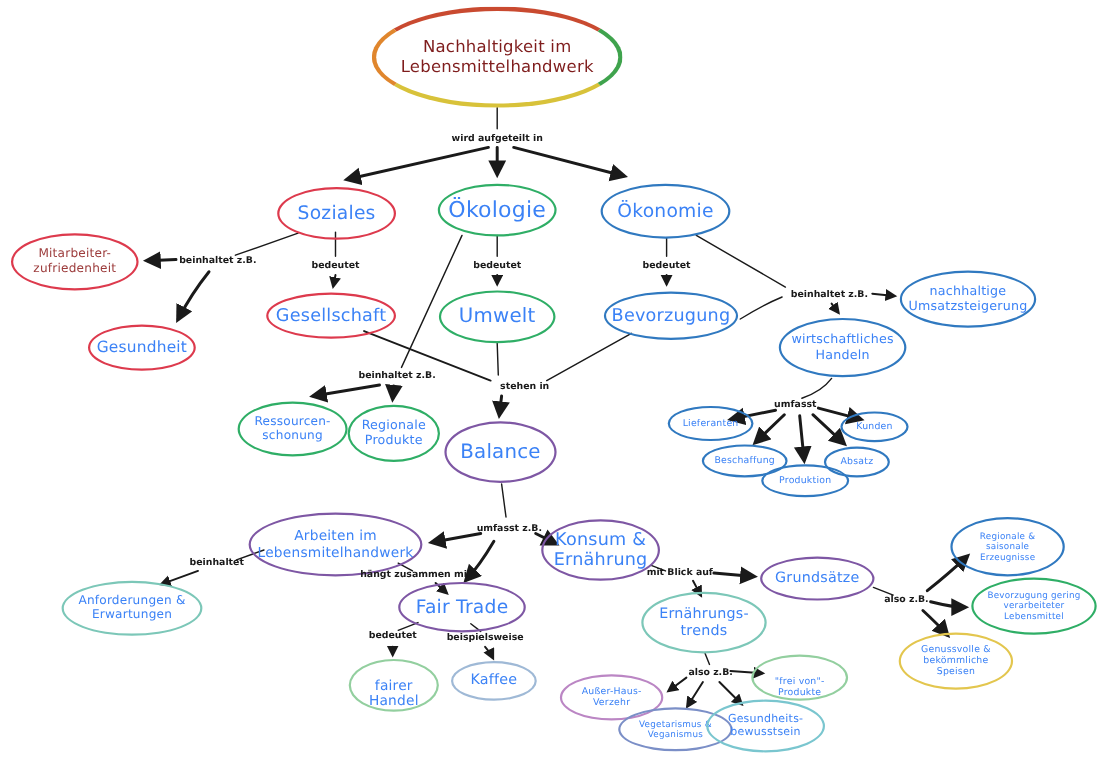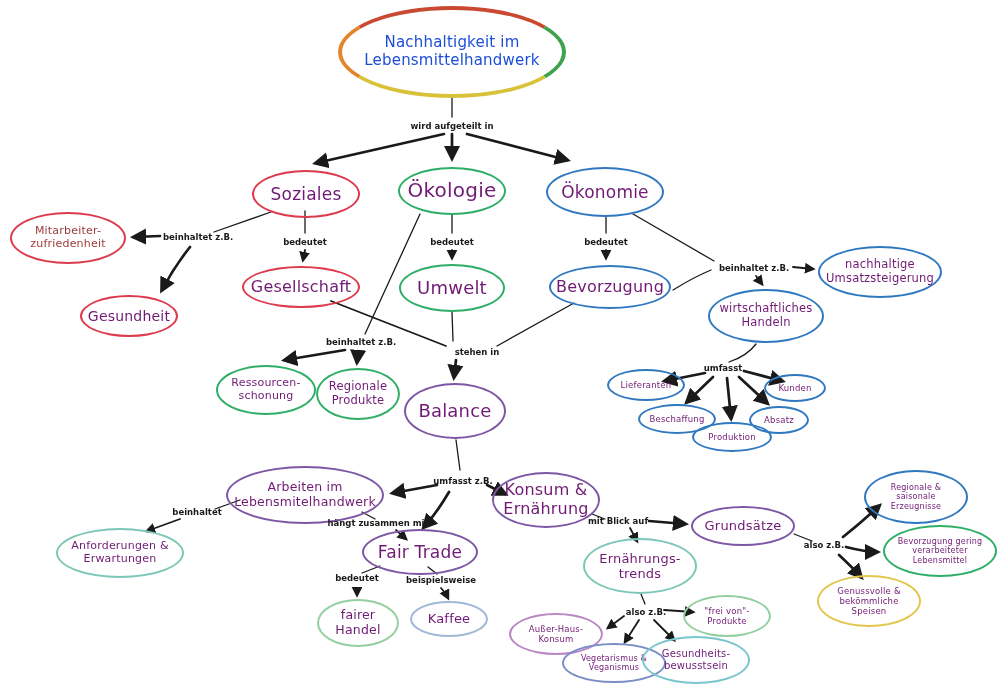--- a/index.html
+++ b/index.html
@@ -1,31 +1,31 @@
 <!DOCTYPE html>
 <html><head>
 <meta charset="utf-8">
 <style>
   html,body{margin:0;padding:0;background:#fff;}
   .canvas{position:relative;width:1000px;height:690px;background:#ffffff;
           font-family:"DejaVu Sans","Liberation Sans",sans-serif;overflow:hidden;}
   svg.edges{position:absolute;left:0;top:0;pointer-events:none;}
   .node{position:absolute;border:2px solid #333;border-radius:50%;
         display:flex;align-items:center;justify-content:center;text-align:center;
-        line-height:1.18;color:#701a75;box-sizing:border-box;background:transparent;}
+        line-height:1.18;color:#3b82f6;box-sizing:border-box;background:transparent;}
   .node .nl{white-space:pre-line;font-weight:500;letter-spacing:.2px;}
   .root{border-width:4px;border-style:solid;
         border-color:#c94a30 #3fa34d #d8c23a #e0862d;
-        color:#1d4ed8;font-weight:bold;}
+        color:#7f1d1d;font-weight:bold;}
   .c-red{border-color:#dd3a4d;}
   .c-green{border-color:#2fae66;}
   .c-blue{border-color:#3079c0;}
   .c-purple{border-color:#7e57a4;}
   .c-teal{border-color:#7cc7b8;}
-  .c-lgreen{border-color:#93cf9f;}
+  .c-lgreen{border-color:#93cf9f;align-items:flex-end;}
   .c-lblue{border-color:#9fb9d6;}
   .c-yellow{border-color:#e3c64e;}
   .c-pink{border-color:#bb86c4;}
   .c-peri{border-color:#7b8fc7;}
   .c-cyan{border-color:#7ac6cf;text-align:center;}
   .edge-label{position:absolute;transform:translate(-50%,-50%);
               font-size:8.5px;font-weight:bold;color:#1a1a1a;white-space:nowrap;}
   .thin{stroke:#1a1a1a;stroke-width:1.3;fill:none;stroke-linecap:round;}
   .mid{stroke:#1a1a1a;stroke-width:1.8;fill:none;stroke-linecap:round;}
   .thick{stroke:#1a1a1a;stroke-width:2.7;fill:none;stroke-linecap:round;}
@@ -228,21 +228,21 @@
 verarbeiteter
 Lebensmittel</span>
     </div>
   <div class="node c-yellow" style="left:817px;top:575px;width:104px;height:52px;font-size:8.5px">
       <span class="nl">Genussvolle &amp;
 bekömmliche
 Speisen</span>
     </div>
   <div class="node c-pink" style="left:509px;top:613px;width:94px;height:42px;font-size:8.5px">
       <span class="nl">Außer-Haus-
-Konsum</span>
+Verzehr</span>
     </div>
   <div class="node c-lgreen" style="left:683px;top:595px;width:88px;height:42px;font-size:8.5px">
       <span class="nl">"frei von"-
 Produkte</span>
     </div>
   <div class="node c-peri" style="left:562px;top:643px;width:104px;height:40px;font-size:8px">
       <span class="nl">Vegetarismus &amp;
 Veganismus</span>
     </div>
   <div class="node c-cyan" style="left:642px;top:636px;width:108px;height:48px;font-size:10px">

